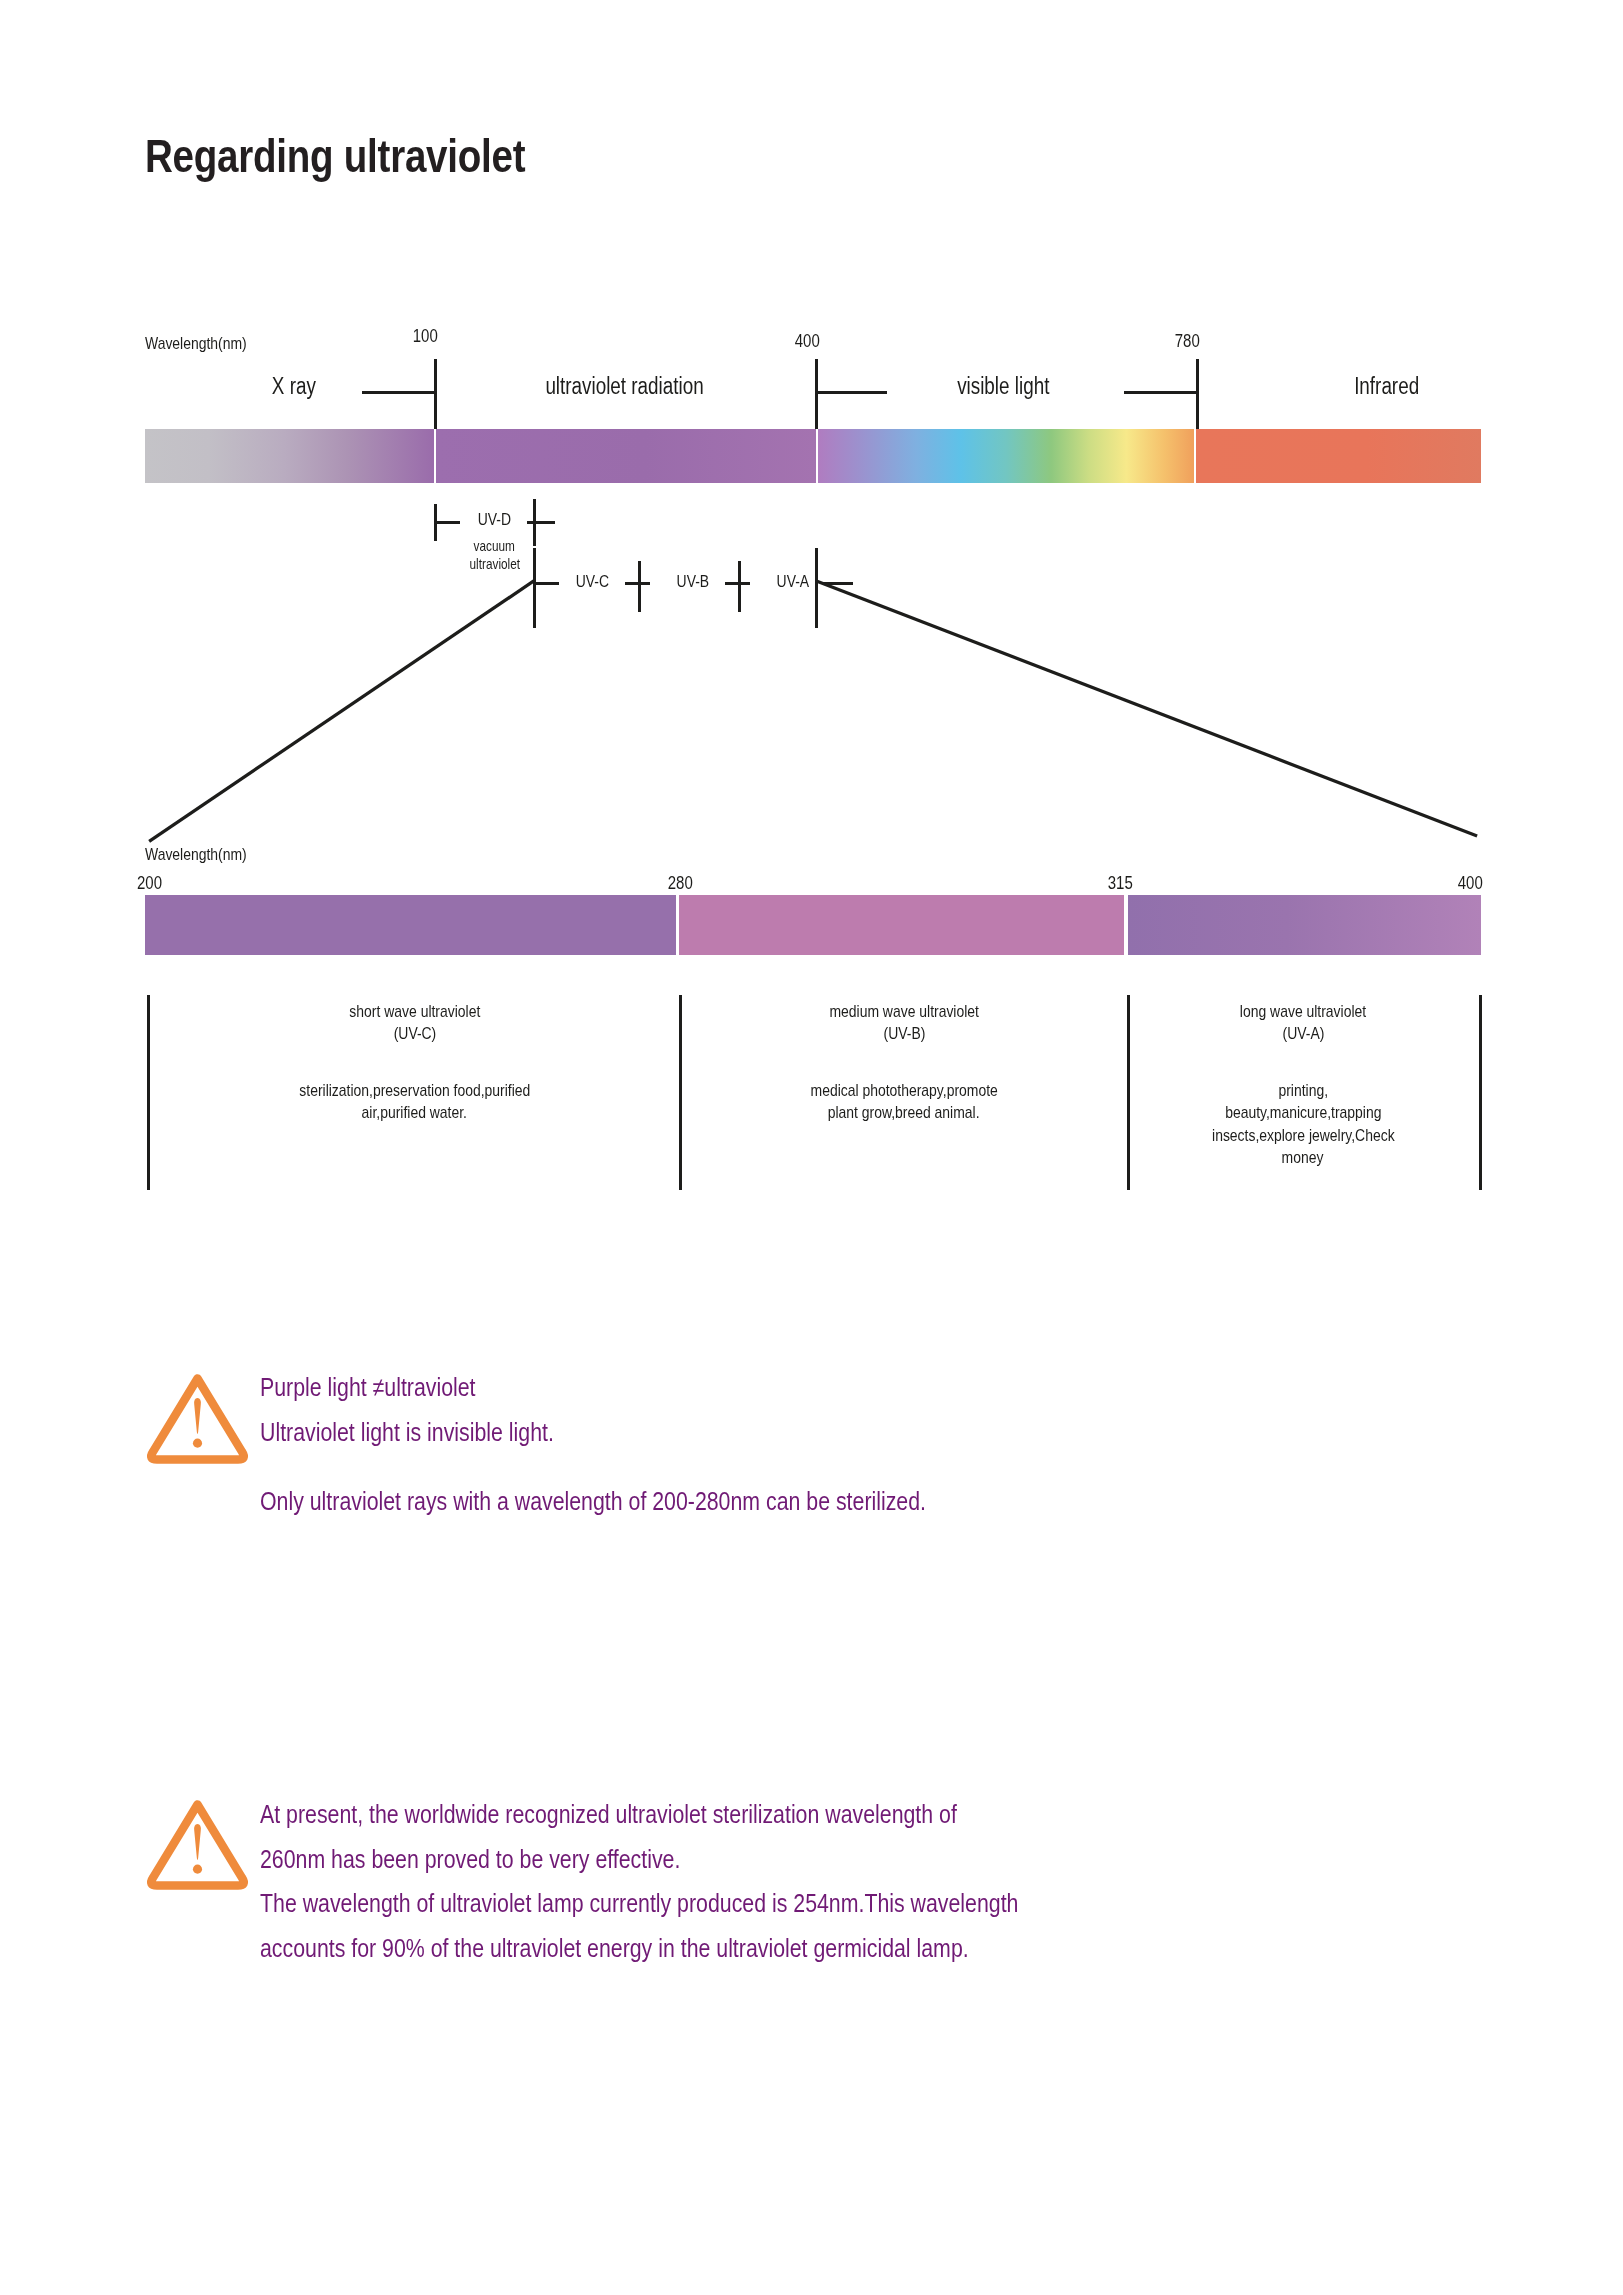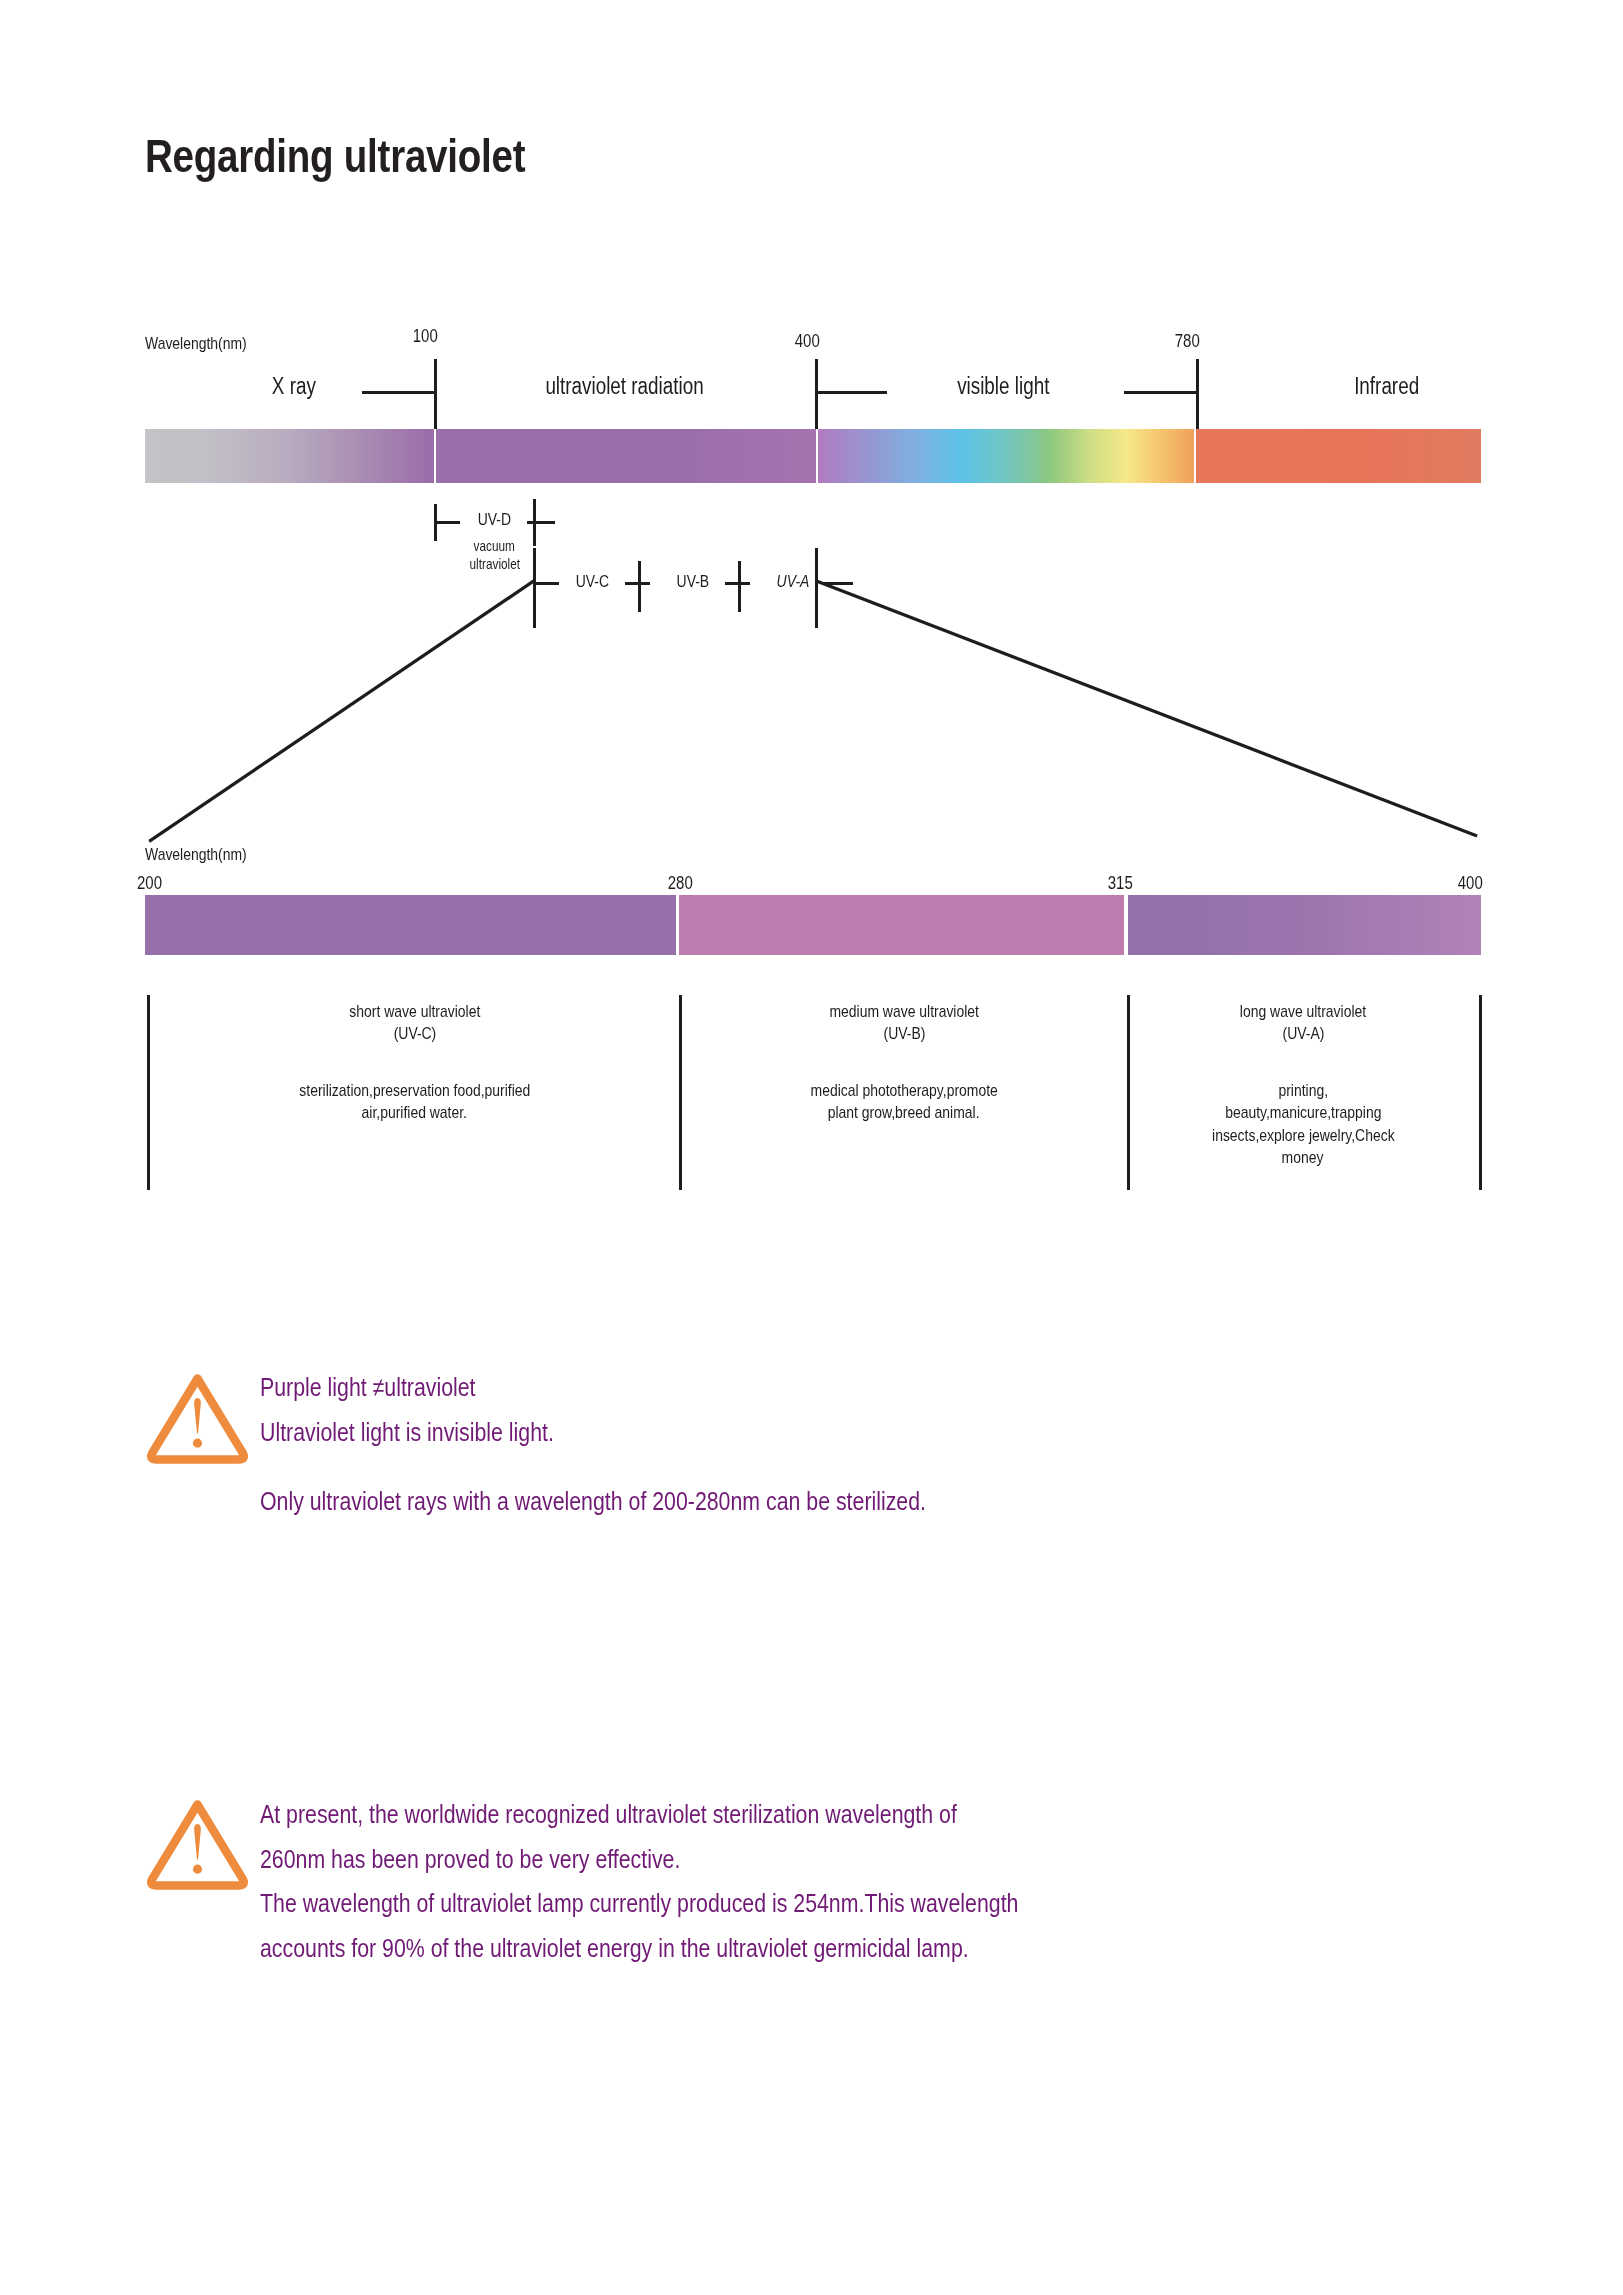--- a/index.html
+++ b/index.html
@@ -225,21 +225,21 @@
   </div>
   <div class="rule" style="left:625px; top:582px; width:25px;"></div>
 
   <div class="vtick" style="left:638px; top:561px; height:51px;"></div>
   <div class="sub-label" style="left:654px; top:572px; width:77px;">
     <span class="cond-c">UV-B</span>
   </div>
   <div class="rule" style="left:725px; top:582px; width:25px;"></div>
 
   <div class="vtick" style="left:738px; top:561px; height:51px;"></div>
-  <div class="sub-label" style="left:754px; top:572px; width:77px;font-style:italic;">
+  <div class="sub-label" style="left:754px; top:572px; width:77px;">
     <span class="cond-c">UV-A</span>
   </div>
   <div class="rule" style="left:823px; top:582px; width:30px;"></div>
   <div class="vtick" style="left:815px; top:548px; height:80px;"></div>
 
   <svg width="1623" height="1243" style="position:absolute; left:0; top:0; pointer-events:none;" viewBox="0 0 2481 1900">
     <line x1="816" y1="888" x2="228" y2="1286" stroke="#1d1d1b" stroke-width="5"></line>
     <line x1="1248" y1="888" x2="2258" y2="1278" stroke="#1d1d1b" stroke-width="5"></line>
   </svg>
 

